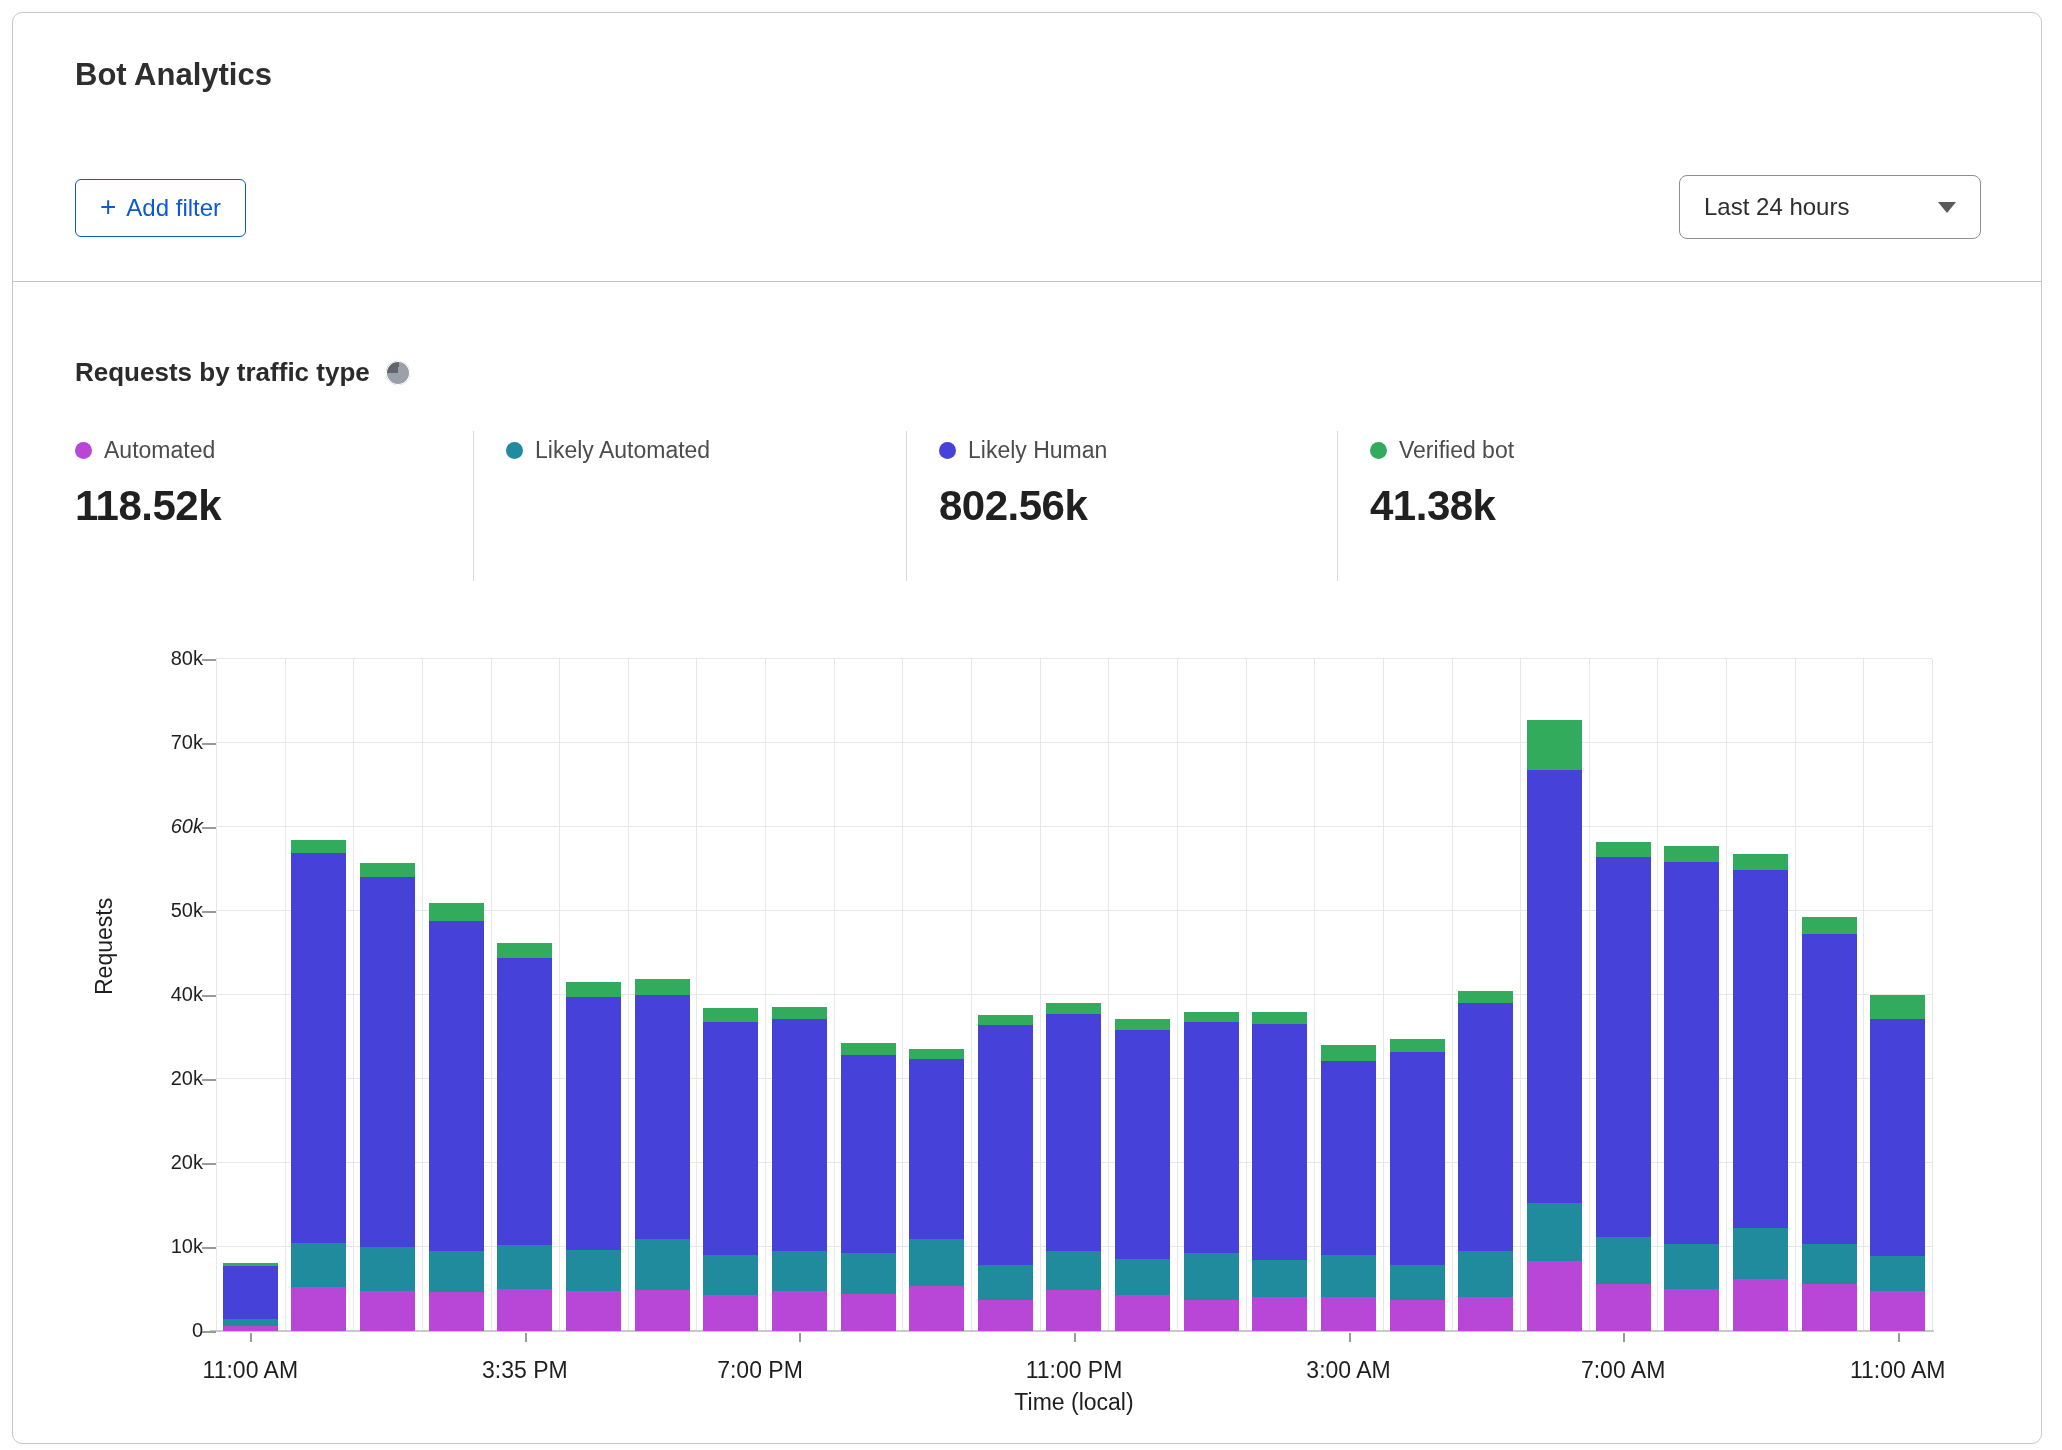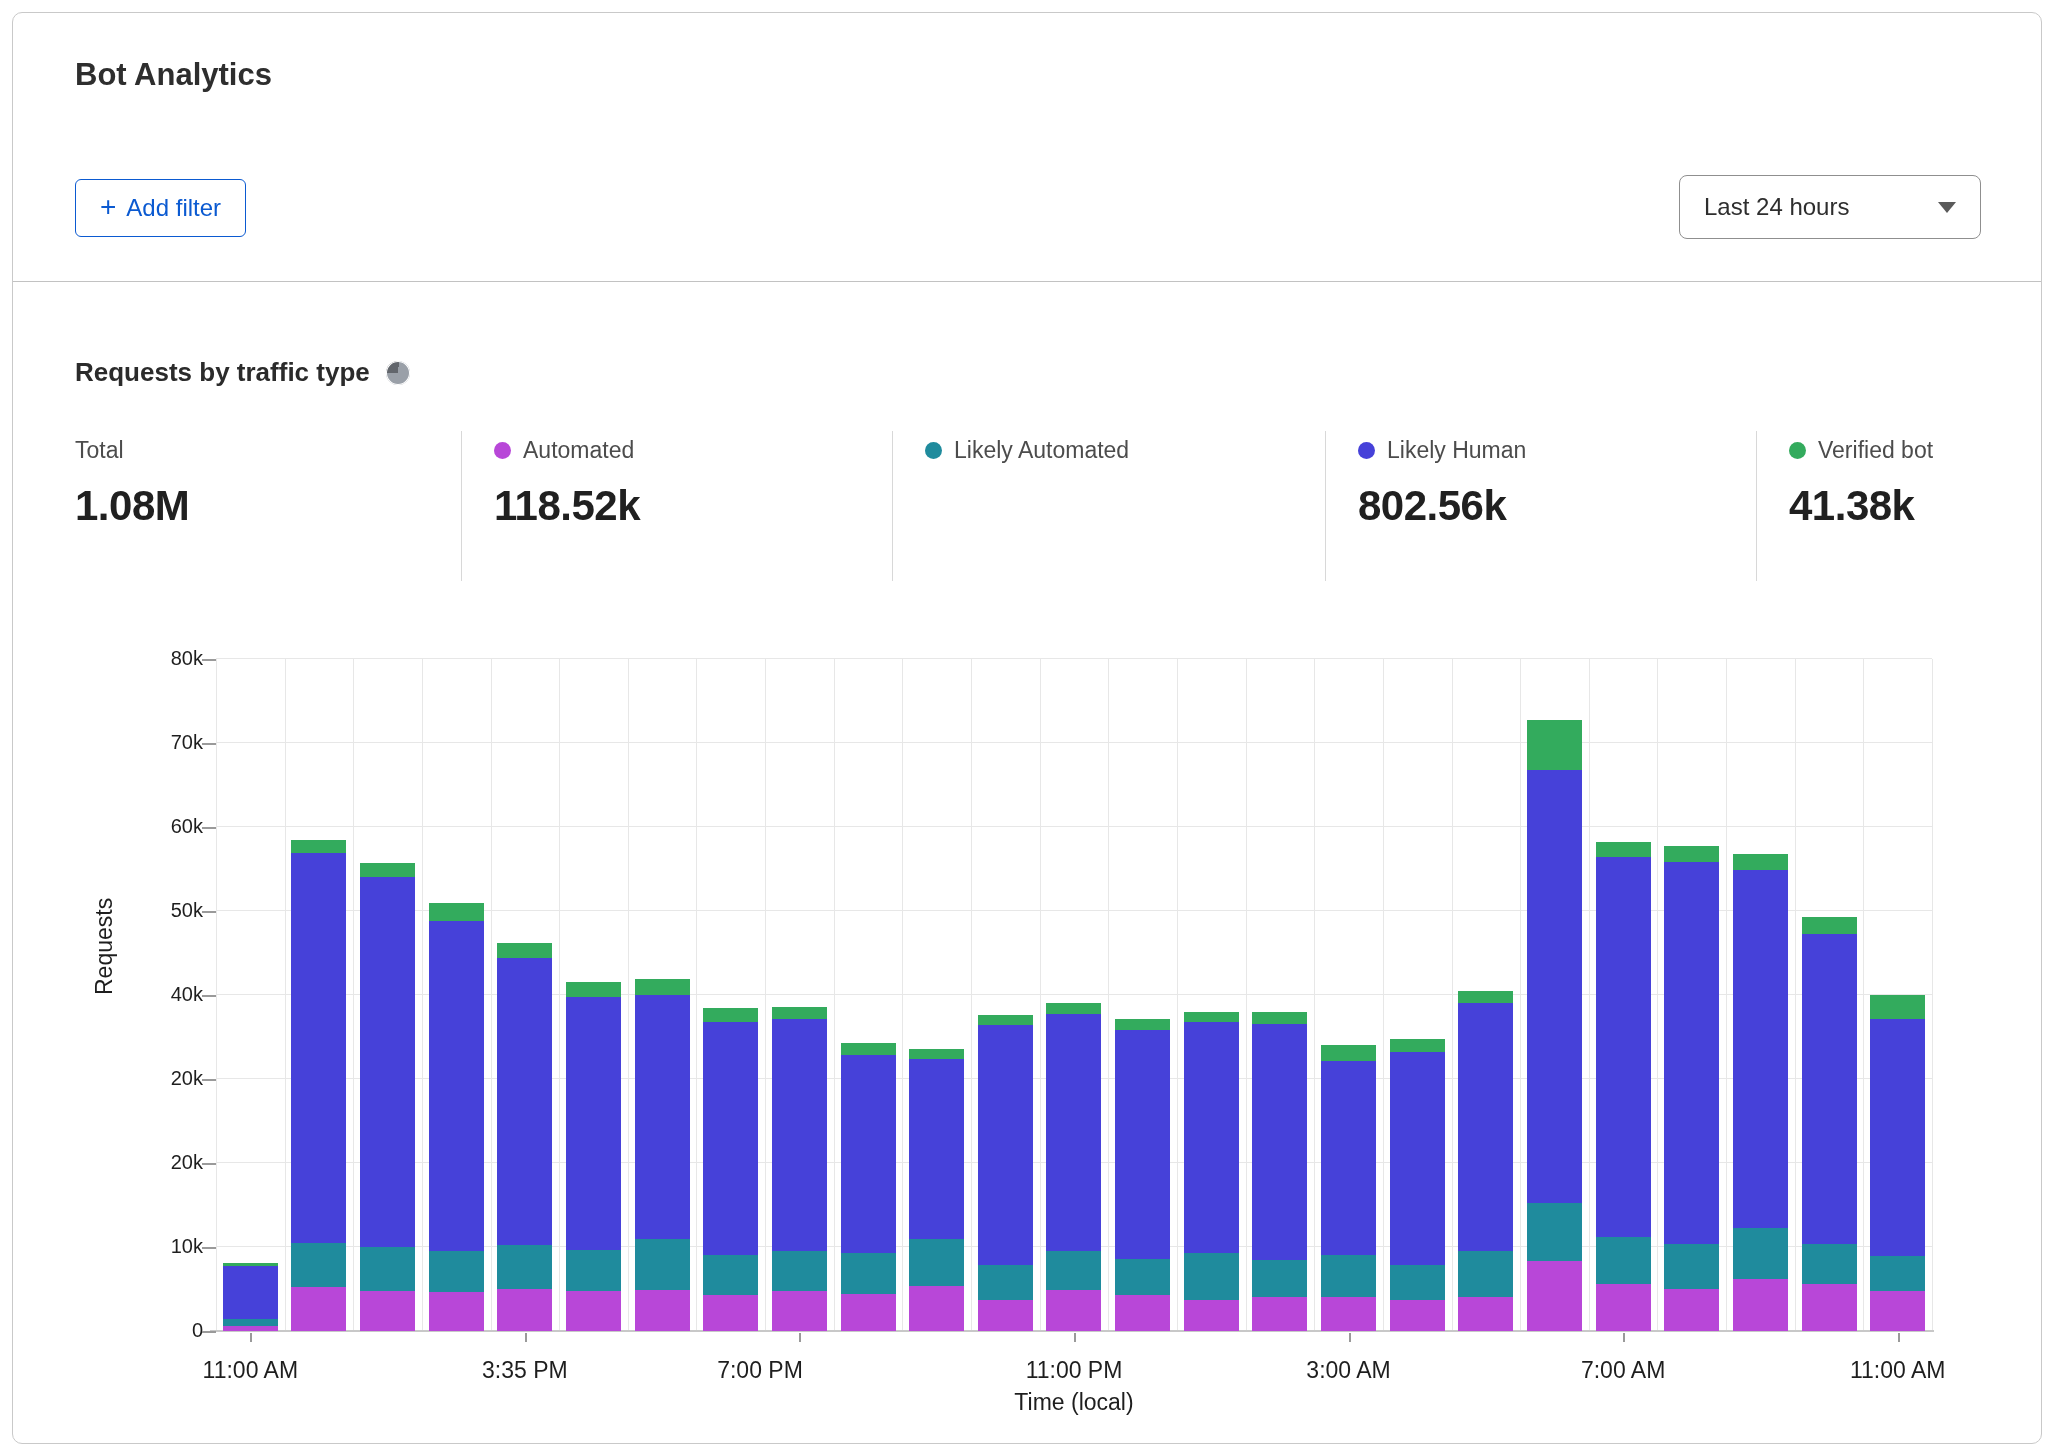--- a/index.html
+++ b/index.html
@@ -71,26 +71,20 @@
   </div>
 
   <div class="header-divider"></div>
 
   <div class="section-title-row">
     <span class="section-title">Requests by traffic type</span>
     <span class="pie-icon"></span>
   </div>
 
   <div class="stats">
-    <div class="stat w1">
-      <div class="stat-label-row">
-        <span class="stat-label">Total</span>
-      </div>
-      <div class="stat-value">1.08M</div>
-    </div>
     <div class="stat w2">
       <div class="stat-label-row">
         <span class="dot" style="background: rgb(184, 71, 216);"></span>
         <span class="stat-label">Automated</span>
       </div>
       <div class="stat-value">118.52k</div>
     </div>
     <div class="stat w3">
       <div class="stat-label-row">
         <span class="dot" style="background: rgb(31, 139, 157);"></span>
@@ -115,21 +109,21 @@
 
   <div class="chart">
     <div class="ylabel-rot">Requests</div>
     <div class="yaxis" id="yaxis">
         <div class="ylab" style="bottom: -11px;">0</div>
         <div class="ylab" style="bottom: 73px;">10k</div>
         <div class="ylab" style="bottom: 157px;">20k</div>
         <div class="ylab" style="bottom: 241px;">20k</div>
         <div class="ylab" style="bottom: 325px;">40k</div>
         <div class="ylab" style="bottom: 409px;">50k</div>
-        <div class="ylab" style="bottom: 493px;">60k</div>
+        <div class="ylab" style="bottom: 493px; font-style: italic;">60k</div>
         <div class="ylab" style="bottom: 577px;">70k</div>
         <div class="ylab" style="bottom: 661px;">80k</div>
       </div>
     <div class="plot" id="plot">
         <div class="vline" style="left: 0px;"></div>
         <div class="vline" style="left: 68.64px;"></div>
         <div class="vline" style="left: 137.28px;"></div>
         <div class="vline" style="left: 205.92px;"></div>
         <div class="vline" style="left: 274.56px;"></div>
         <div class="vline" style="left: 343.2px;"></div>

